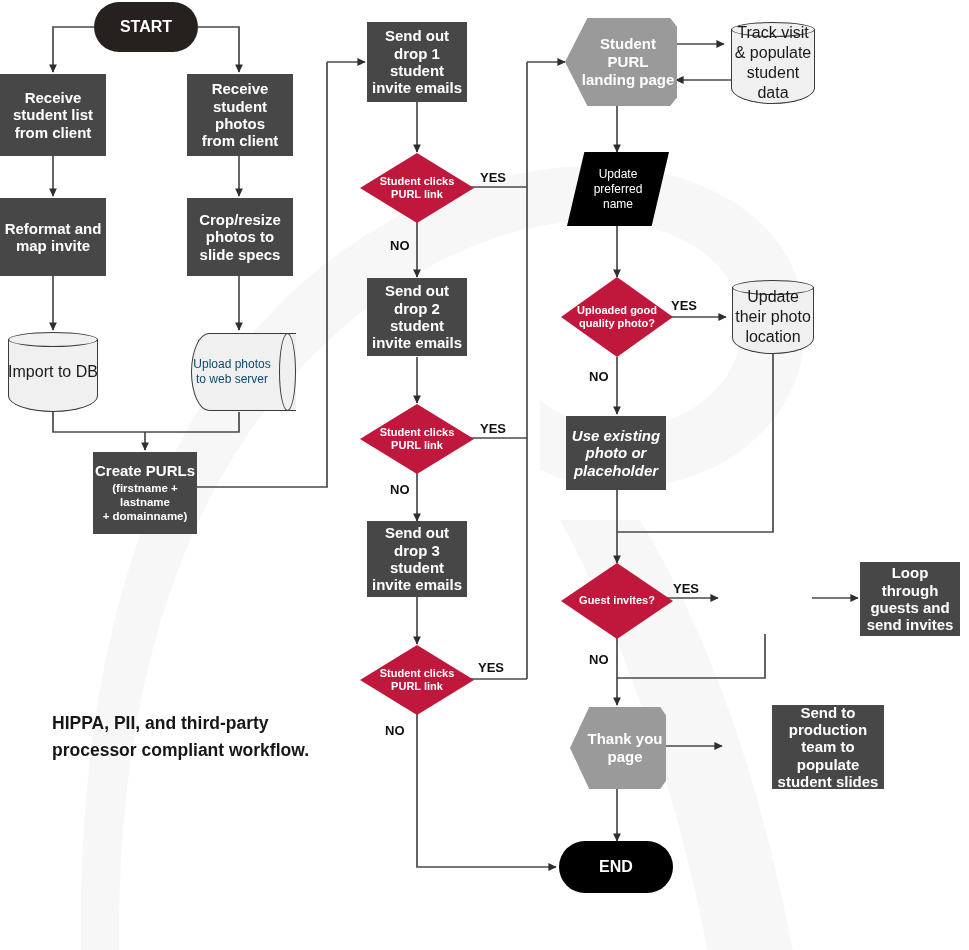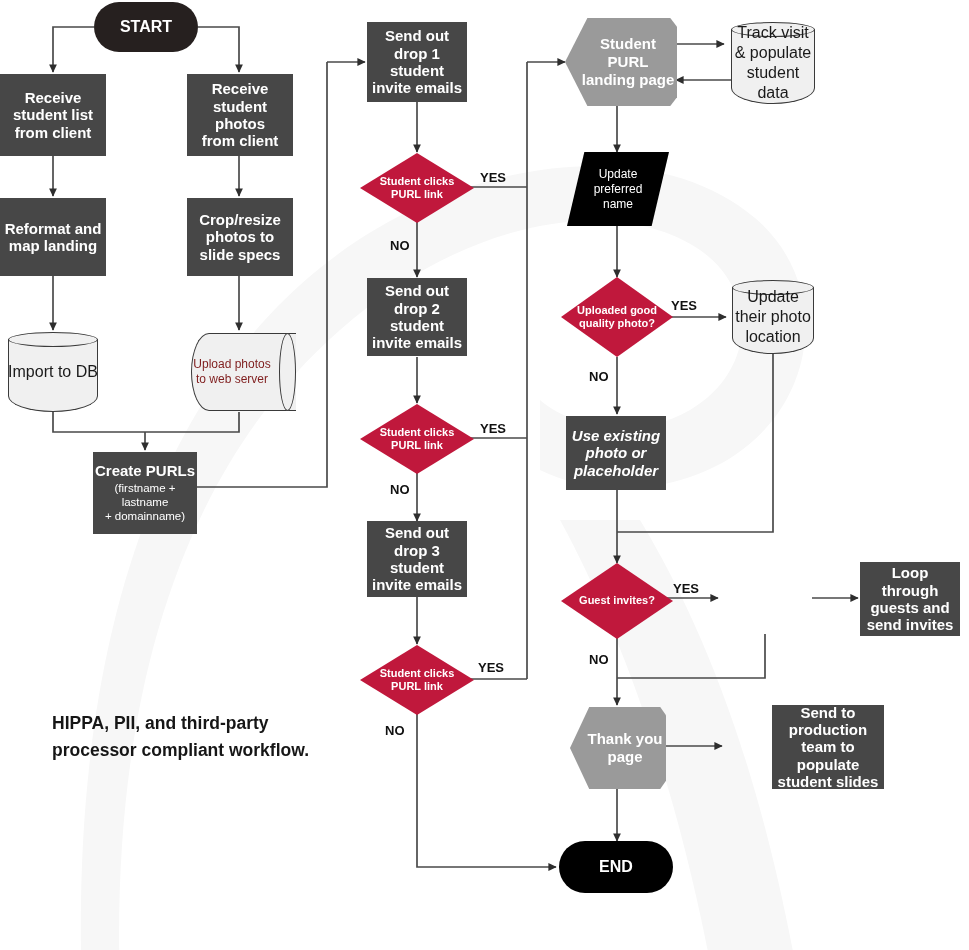--- a/index.html
+++ b/index.html
@@ -106,21 +106,21 @@
     border-left:1.3px solid #3a3a3a;
     border-top-left-radius:18px 50%; border-bottom-left-radius:18px 50%;
   }
   .cylh .cap {
     position:absolute; right:0; top:0; width:17px; height:100%;
     background:#F0F0F0; border:1.3px solid #3a3a3a; border-radius:50%;
   }
   .cylh .lbl {
     position:absolute; left:0; top:0; width:100%; height:100%;
     display:flex; align-items:center; justify-content:center;
-    color:#7f1d1d; font-size:12px; text-align:center; line-height:1.25;
+    color:#0c4a6e; font-size:12px; text-align:center; line-height:1.25;
     padding-right:16px;
   }
 
   
   .elabel {
     position:absolute; color:#111111; font-size:13px; font-weight:bold;
     white-space:nowrap;
   }
 
   
@@ -220,21 +220,21 @@
   </div>
 
   <div class="node box-gray" style="left:0px; top:74px; width:106px; height:82px;">
     <span class="txt" style="white-space: pre-line;">Receive
 student list
 from client</span>
   </div>
 
   <div class="node box-gray" style="left:0px; top:198px; width:106px; height:78px;">
     <span class="txt" style="white-space: pre-line;">Reformat and
-map landing</span>
+map invite</span>
   </div>
 
   <div class="cylv" style="left:8px; top:332px; width:90px; height:80px;">
     <div class="body"></div>
     <div class="top"></div>
     <div class="lbl">
         <span>Import to DB</span>
       </div>
   </div>
 
@@ -254,21 +254,21 @@
     <div class="body"></div>
     <div class="cap"></div>
     <div class="lbl">
         <span style="white-space: pre-line;">Upload photos
 to web server</span>
       </div>
   </div>
 
   <div class="node box-gray" style="left:93px; top:452px; width:104px; height:82px; flex-direction:column;">
     <div style="font-size:15px; font-weight:bold;">Create PURLs</div>
-    <div style="font-size:11.5px; font-weight:normal; white-space:pre-line; line-height:1.25; margin-top:1px;">(firstname + lastname
+    <div style="font-size:11.5px; font-weight:bold; white-space:pre-line; line-height:1.25; margin-top:1px;">(firstname + lastname
 + domainname)</div>
   </div>
 
   <div class="node box-gray" style="left:367px; top:22px; width:100px; height:80px;">
     <span class="txt" style="white-space: pre-line;">Send out
 drop 1 student
 invite emails</span>
   </div>
 
   <div class="diamond-wrap" style="left:360px; top:153px; width:114px; height:70px;">

